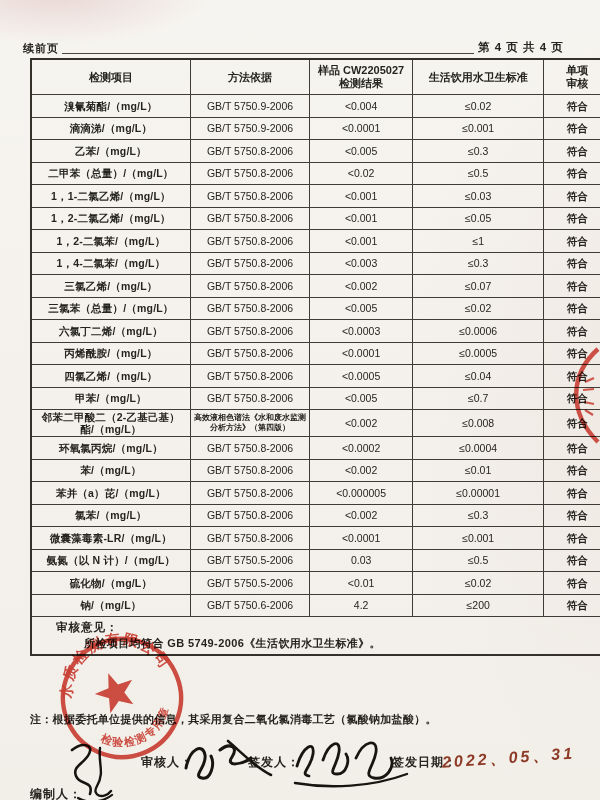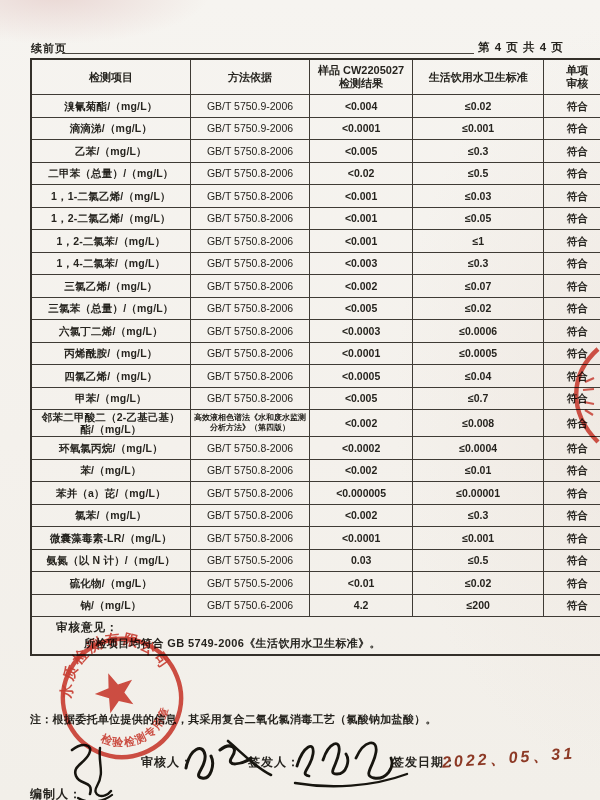--- a/index.html
+++ b/index.html
@@ -9,42 +9,42 @@
     color:#26241f;
   }
   .paper {
     position:absolute; inset:0;
     background:
       radial-gradient(ellipse 220px 70px at 55px -5px, rgba(214,170,168,.38), rgba(214,170,168,0) 70%),
       radial-gradient(ellipse 300px 500px at 620px 400px, rgba(228,214,204,.30), rgba(228,214,204,0) 75%),
       linear-gradient(180deg,#f6f4f0 0%, #f4f1ec 55%, #f2efe9 100%);
   }
   .topline { position:absolute; top:53px; left:62px; width:412px; border-top:1.5px solid #4a463f; }
-  .cont-label { position:absolute; top:41px; left:31px; font-size:11px; font-weight:700; letter-spacing:1px; }
+  .cont-label { position:absolute; top:41px; left:23px; font-size:11px; font-weight:700; letter-spacing:1px; }
   .page-ind  { position:absolute; top:40px; left:478px; font-size:11.5px; font-weight:700; letter-spacing:1px; }
 
   table.report {
     position:absolute; top:58px; left:30px; width:582px;
     border-collapse:collapse; table-layout:fixed;
     background:transparent;
   }
   table.report col.c1{width:147px} table.report col.c2{width:110px}
   table.report col.c3{width:95px}  table.report col.c4{width:121px}
   table.report col.c5{width:62px}
   table.report th, table.report td {
     border:1px solid #3f3b35; padding:1px 3px;
     font-size:10.5px; line-height:1.15; text-align:center;
     overflow:hidden;
   }
   table.report { border:2px solid #34302a; }
   table.report thead th { height:32px; font-weight:700; font-size:11px; }
   table.report tbody td { height:19.5px; }
   td.c-item { text-align:left; padding-left:7px; font-weight:700; font-size:10.5px; letter-spacing:.2px;}
   td.c-method.tiny { font-size:8px; line-height:1.2; font-weight:700;}
-  td.c-result, td.c-standard { font-weight:700; }
+  td.c-result, td.c-standard { font-weight:400; }
   td.c-verdict { font-weight:600; }
   tr.review-row td {
     height:44px; text-align:left; vertical-align:top; padding:4px 24px;
   }
   .review-label { font-weight:700; font-size:11.5px; letter-spacing:1px; }
   .review-text  { font-size:11px; font-weight:600; margin:3px 0 0 28px; letter-spacing:.4px; }
 
   .note-line {
     position:absolute; top:712px; left:30px; width:545px;
     font-size:11px; font-weight:700; letter-spacing:.3px;

